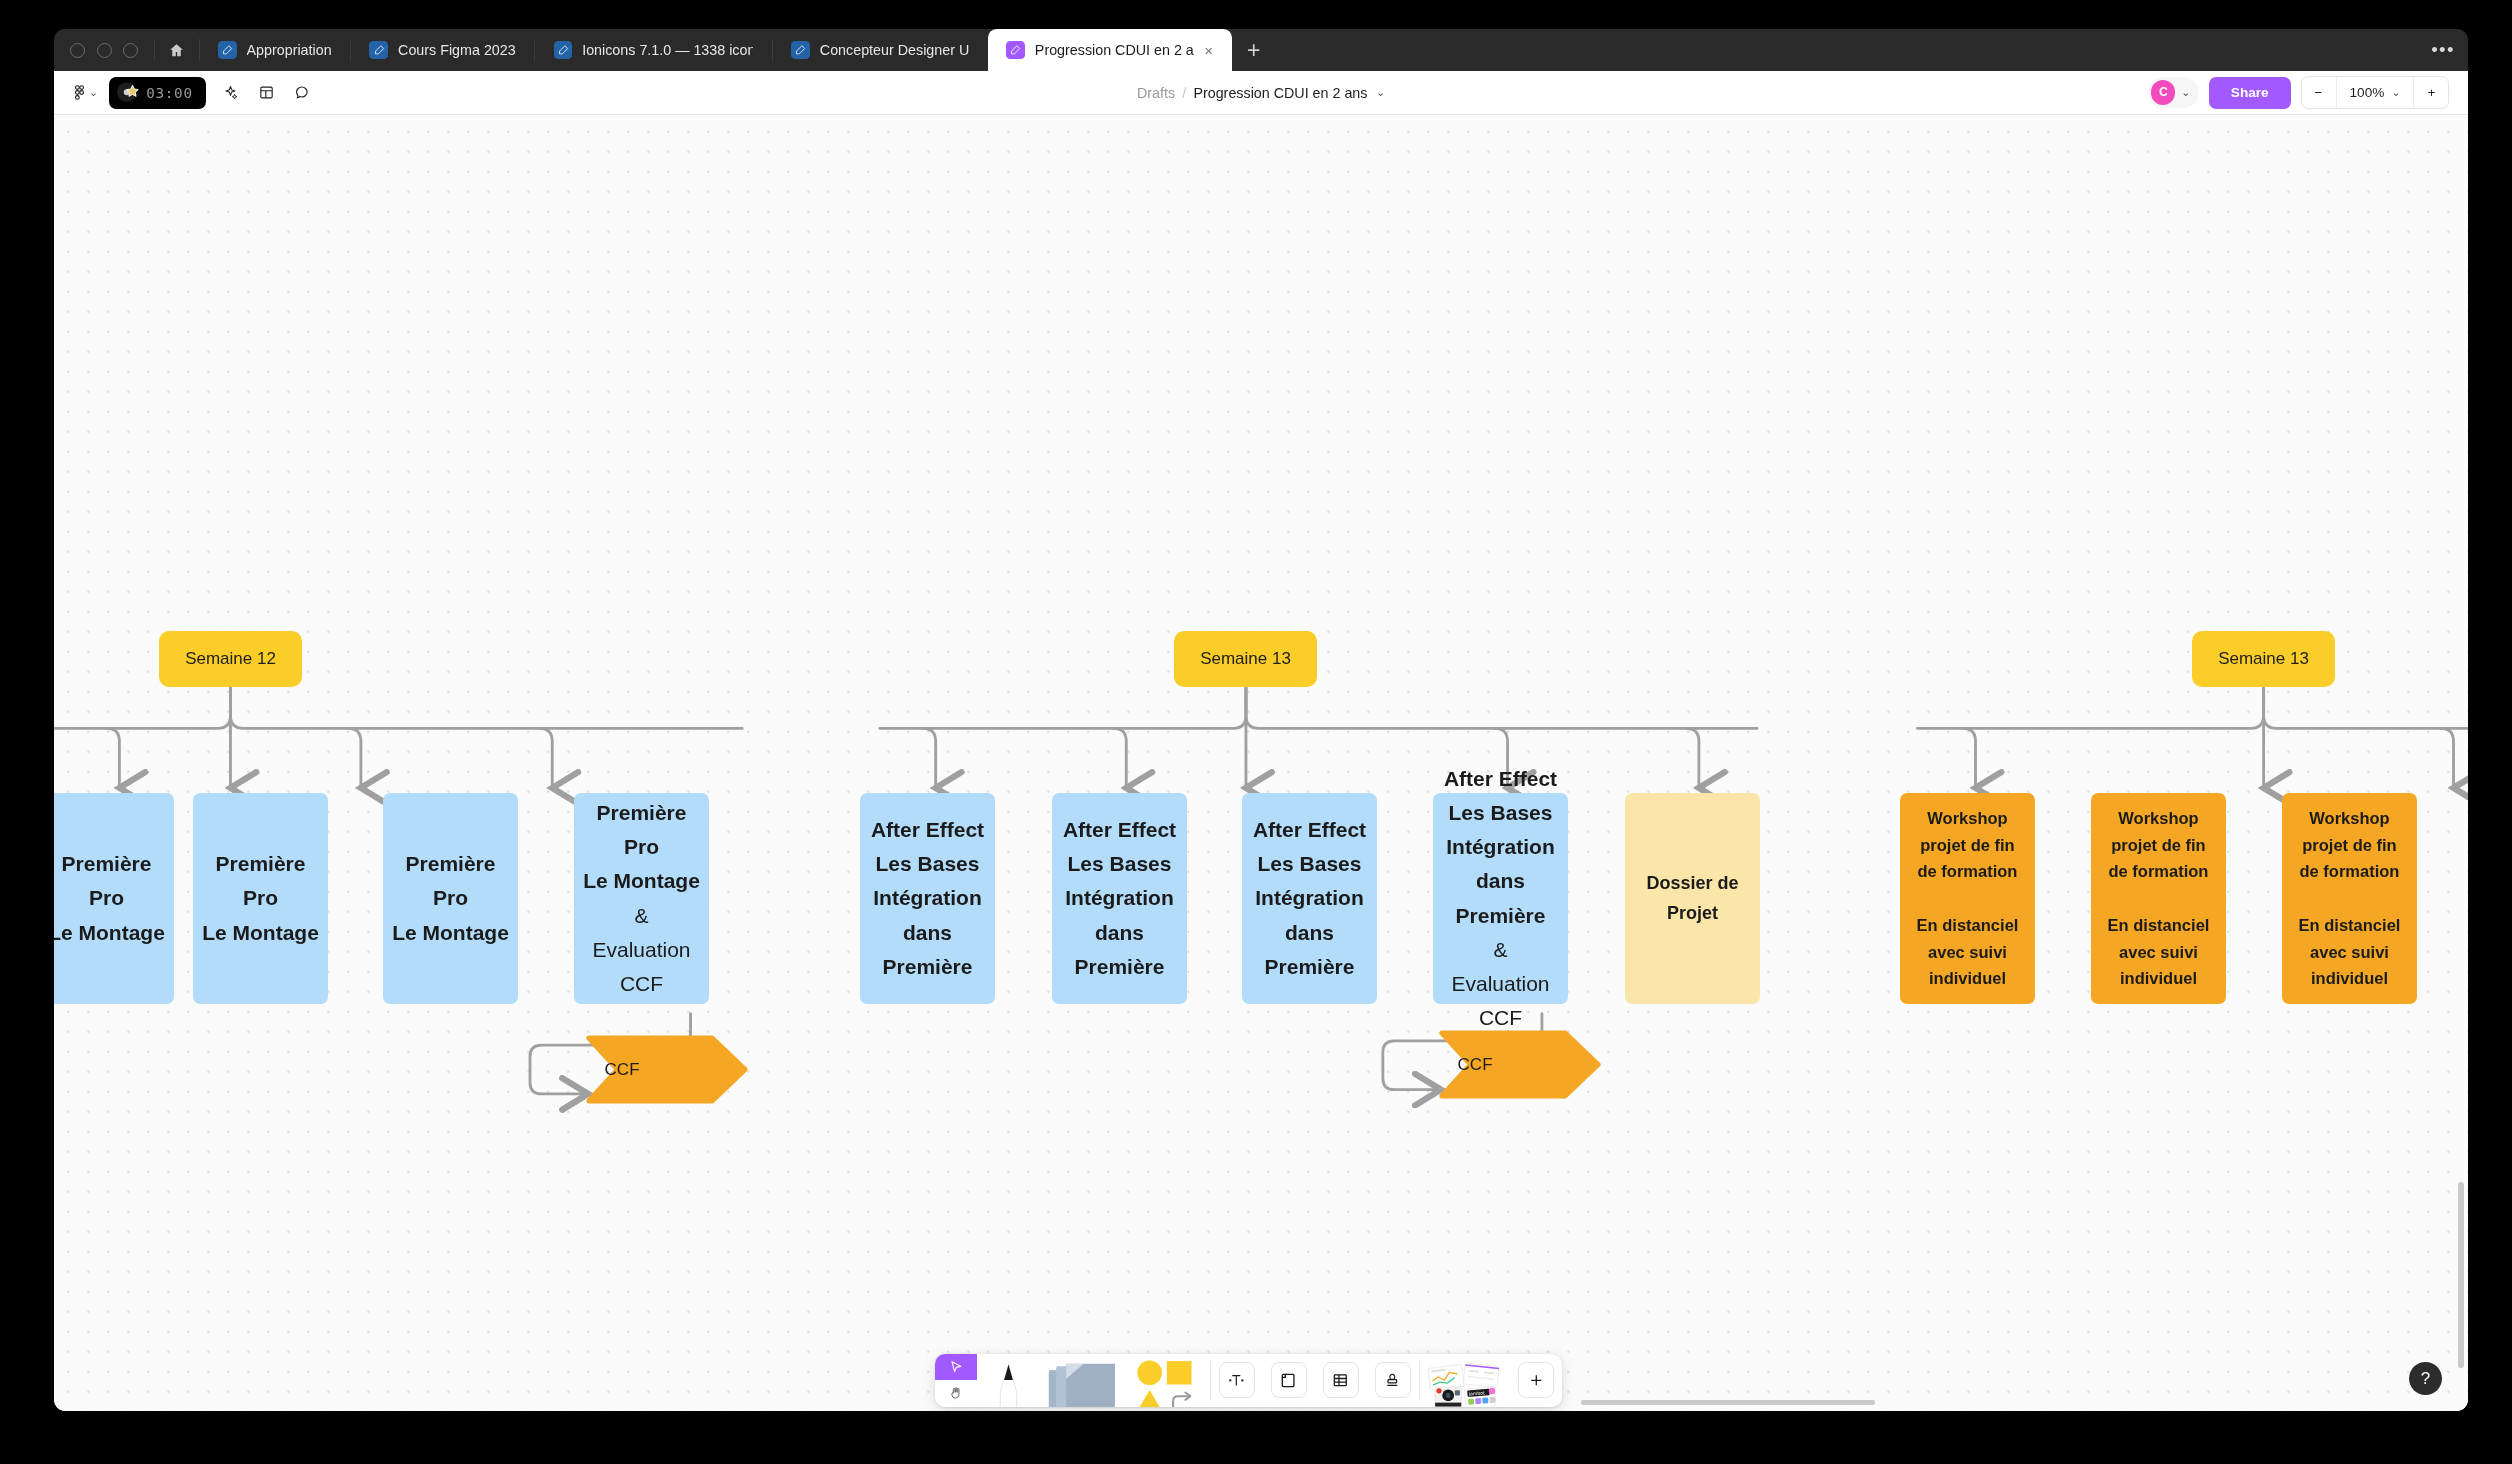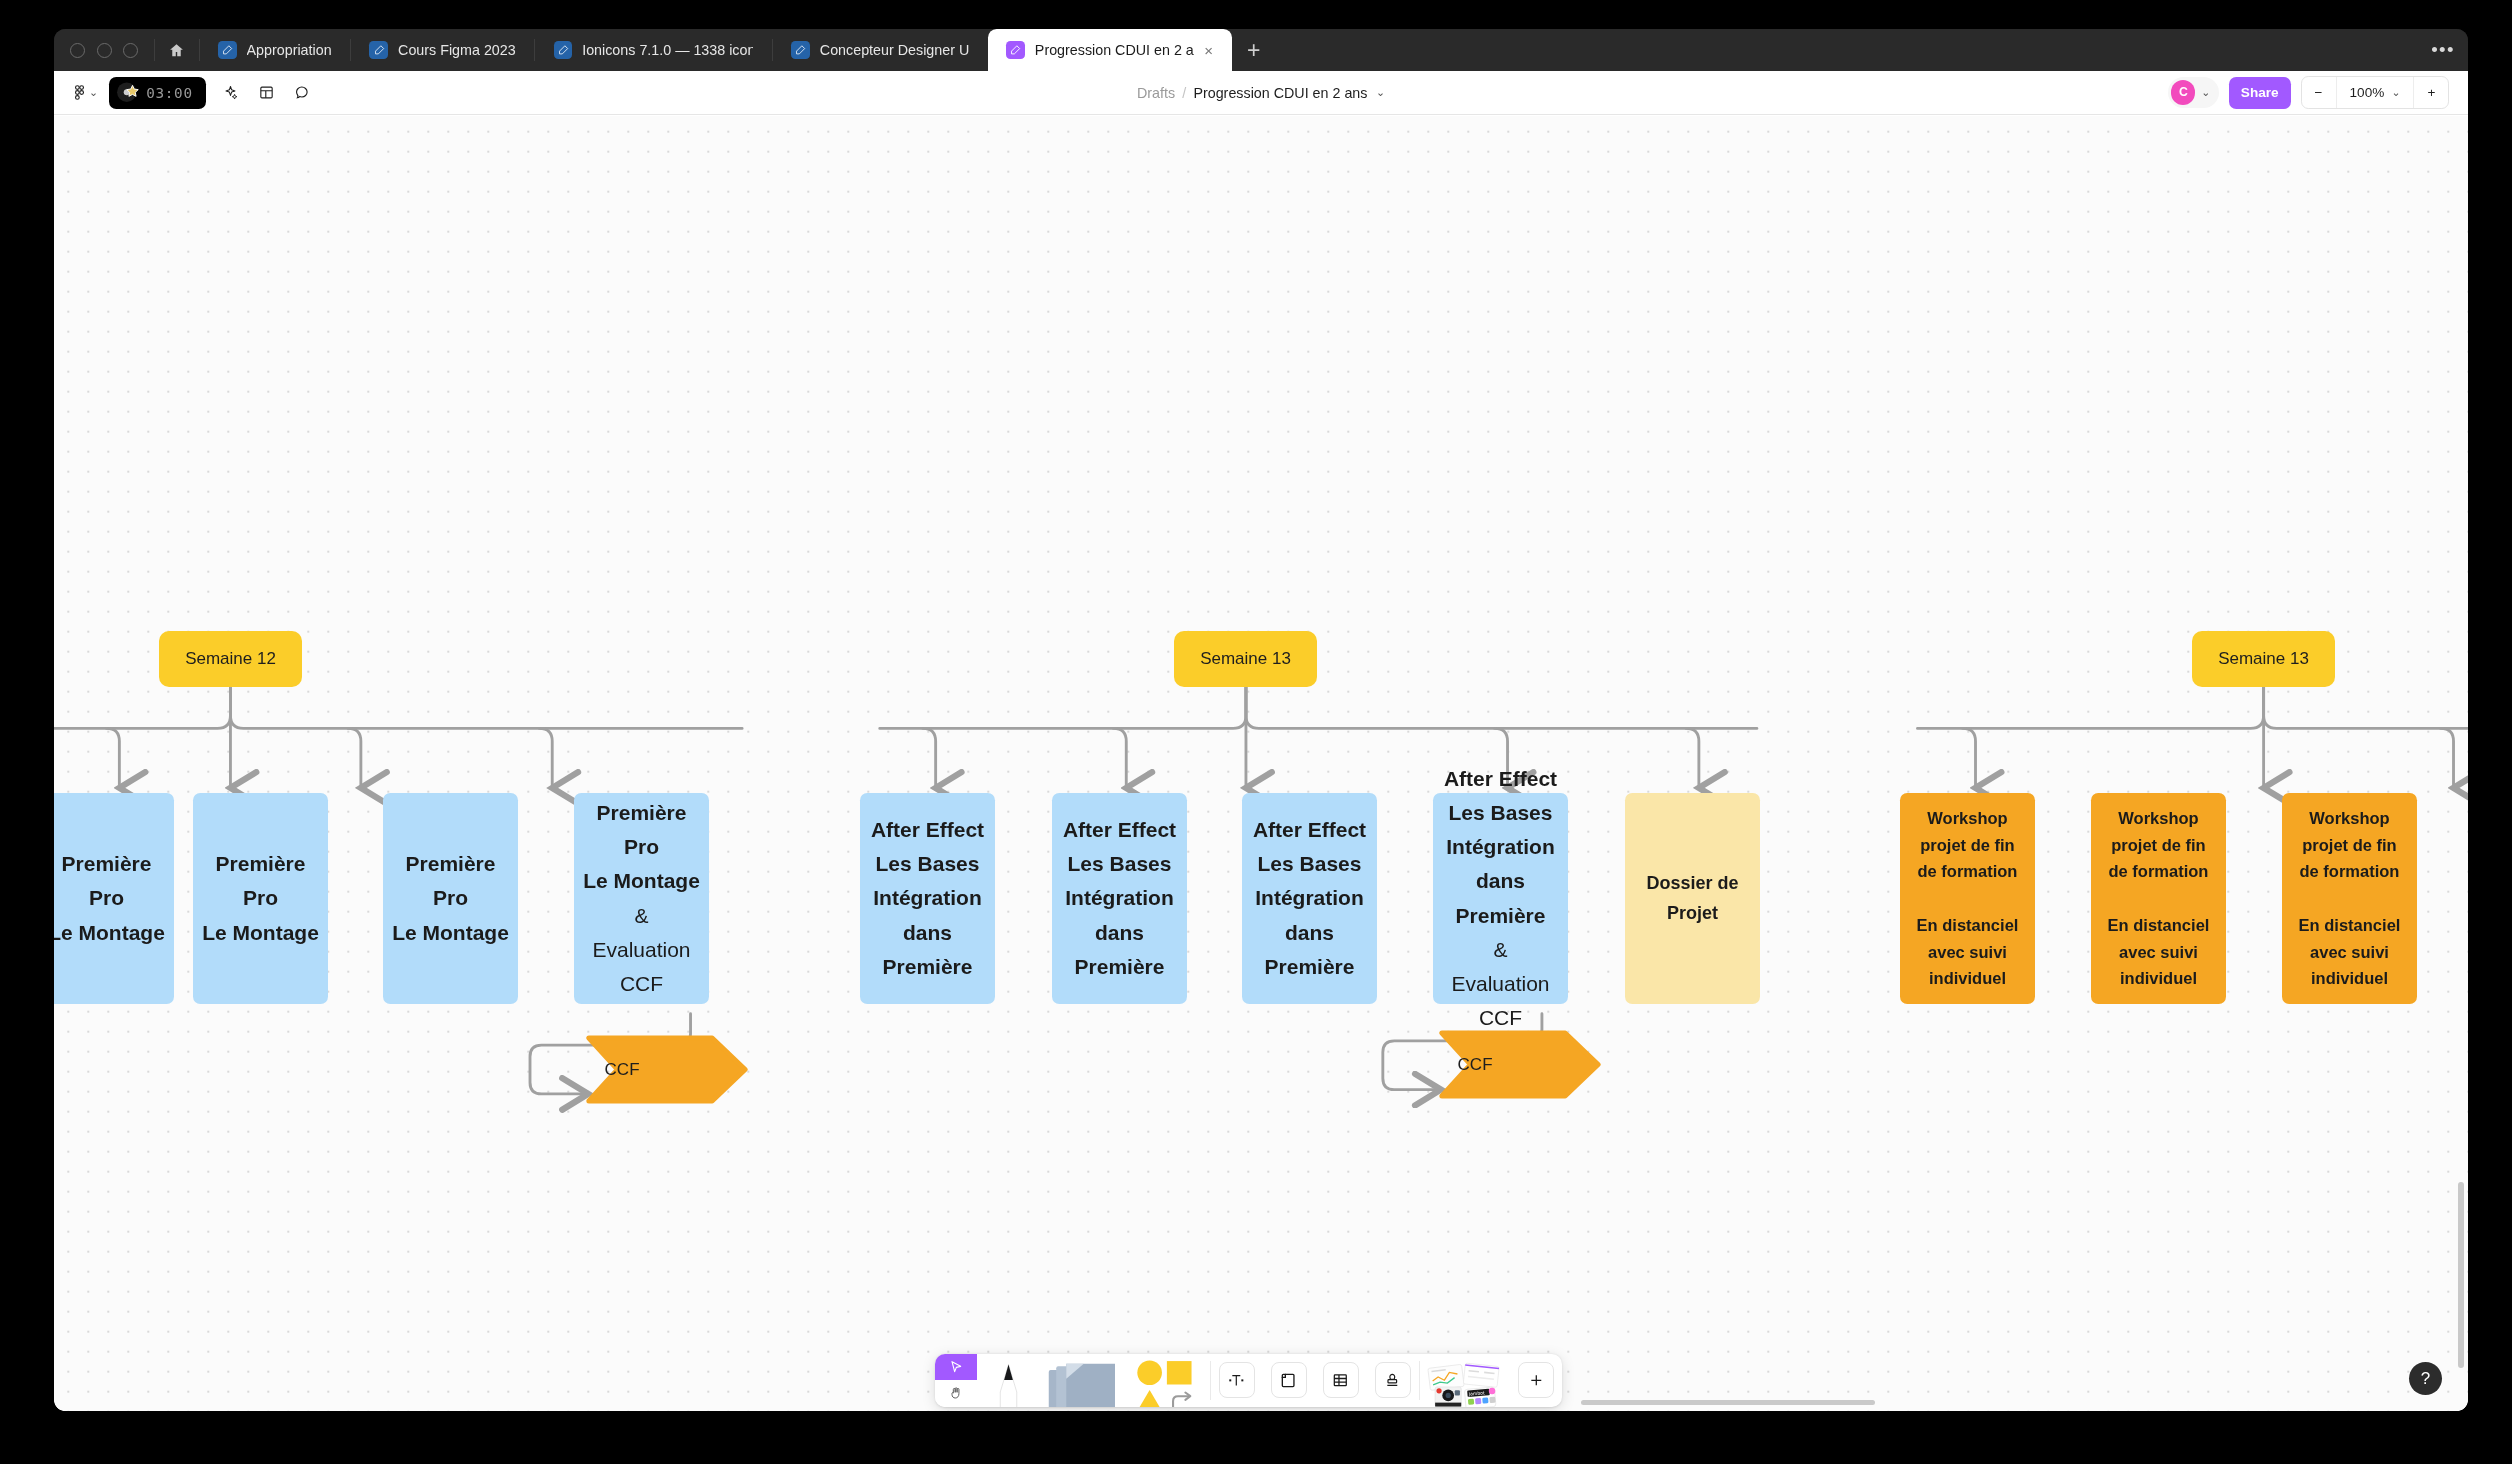--- a/index.html
+++ b/index.html
@@ -169,21 +169,21 @@
   #avatar {
     width: 24.4px; height: 24.4px; border-radius: 50%;
     background: #f24bbd;
     color: #fff; font-size: 12.2px; font-weight: bold;
     display: flex; align-items: center; justify-content: center;
   }
   #share-btn {
     background: #a259ff; color: #fff;
     font-size: 13.6px; font-weight: bold;
     border-radius: 7.2px;
-    padding: 0 12px; height: 32px;
+    padding: 0 22px; height: 32px;
     display: flex; align-items: center;
   }
   #zoom-group {
     display: flex; align-items: center;
     border: 0.7px solid #e3e3e3;
     border-radius: 7.2px;
     height: 33px;
     overflow: hidden;
   }
   .zoom-seg {

